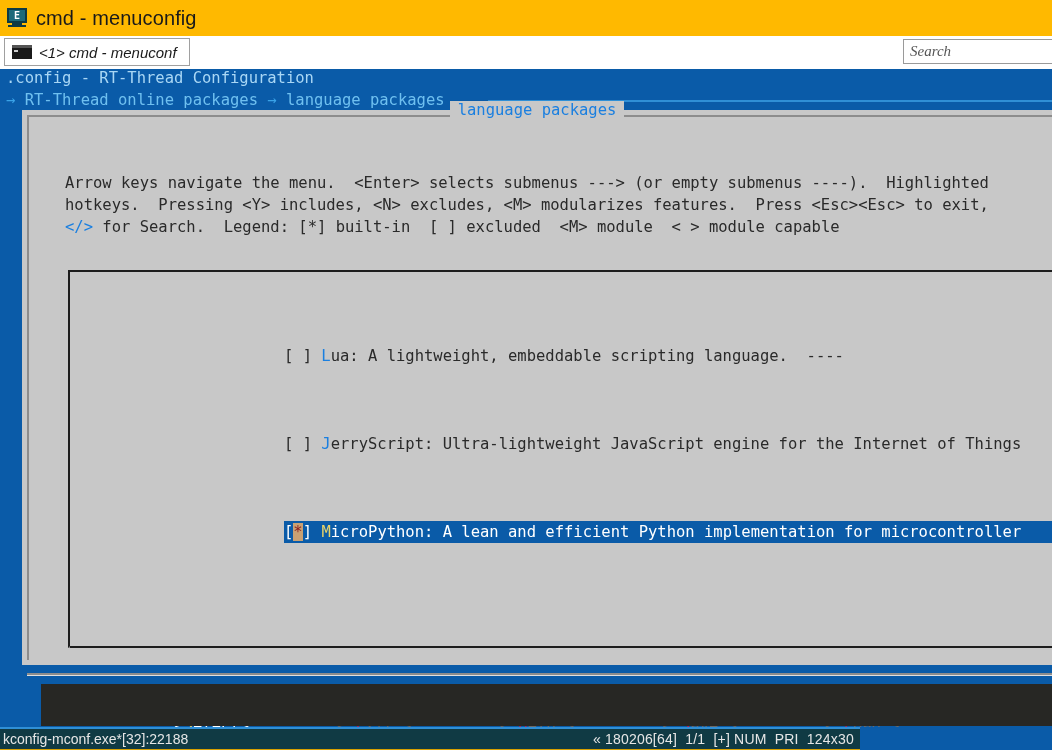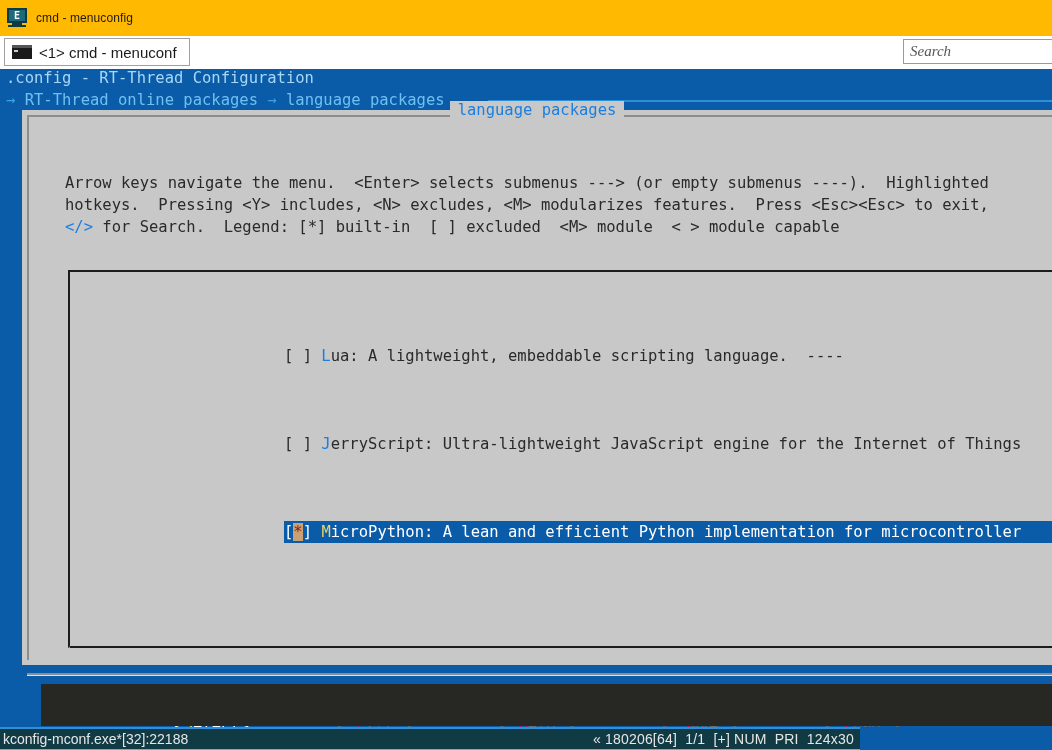--- a/index.html
+++ b/index.html
@@ -62,21 +62,21 @@
     width: 10px; height: 3px;
     background: #0d3a45;
   }
   #title-icon .base {
     position: absolute;
     left: 2px; top: 17px;
     width: 18px; height: 2px;
     background: #0d3a45;
   }
   #title-text {
-    font-size: 12px;
+    font-size: 20px;
     color: #1a1a1a;
     letter-spacing: 0.1px;
   }
 
   
   #tabbar {
     position: absolute;
     left: 0; top: 36px;
     width: 1052px;
     height: 33px;
@@ -85,20 +85,21 @@
   }
   #tab-item {
     position: absolute;
     left: 4px; top: 2px;
     width: 186px; height: 28px;
     background: #ffffff;
     border: 1px solid #a0a0a0;
     display: flex;
     align-items: center;
     box-sizing: border-box;
+    font-style: italic;
   }
   #tab-icon {
     width: 20px; height: 14px;
     margin-left: 7px; margin-right: 7px;
     background: #1a1a1a;
     position: relative;
     flex: none;
     border-top: 3px solid #555;
     box-sizing: border-box;
   }

